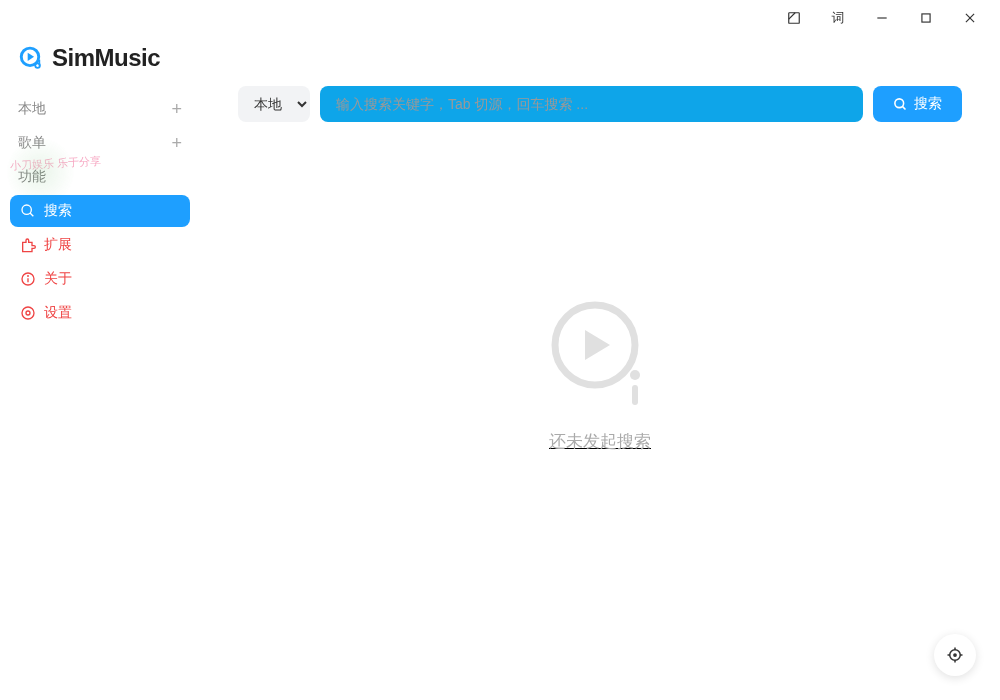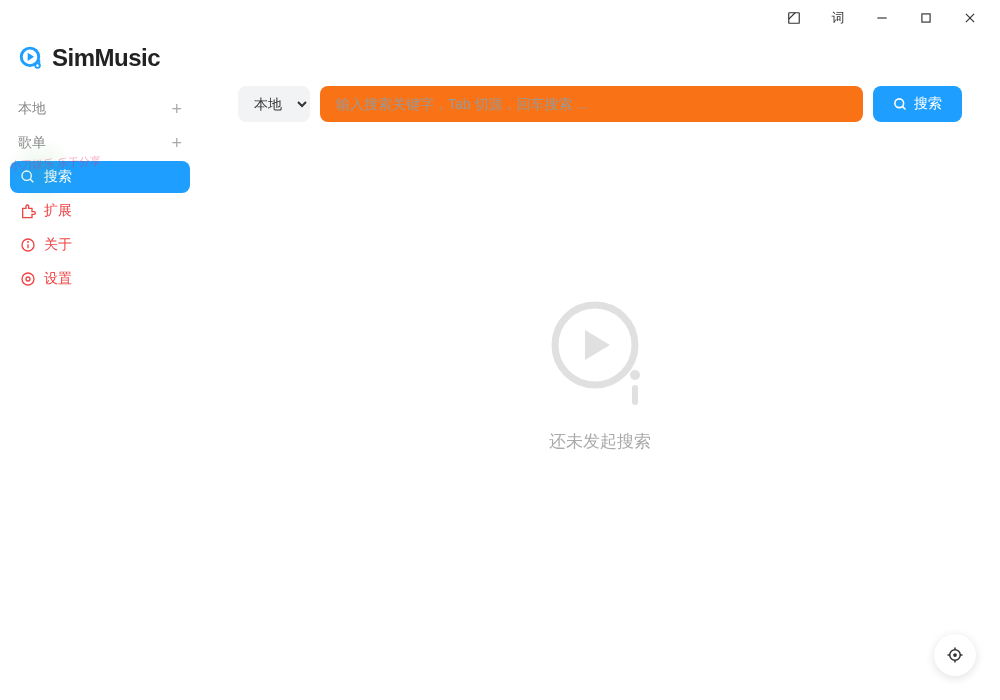--- a/index.html
+++ b/index.html
@@ -24,26 +24,26 @@
 .nav-item.active { background: #1e9fff; color: #fff; }
 .nav-item svg { width: 16px; height: 16px; flex-shrink: 0; }
 
 .watermark { position: absolute; top: 120px; left: 10px; opacity: 0.4; pointer-events: none; font-size: 11px; color: #e91e63; transform: rotate(-3deg); }
 .watermark::before { content:""; position:absolute; width:70px; height:70px; background: radial-gradient(circle, rgba(76,175,80,0.3) 0%, transparent 70%); top:-20px; left:-5px; }
 
 .main { flex: 1; display: flex; flex-direction: column; padding: 50px 38px 0; position: relative; }
 
 .search-row { display: flex; gap: 10px; align-items: stretch; }
 .source-select { background: #f2f3f5; border: none; border-radius: 8px; padding: 0 12px; height: 36px; font-size: 14px; color: #333; cursor: pointer; outline: none; }
-.search-input { flex: 1; background: #f97316; border: none; border-radius: 8px; padding: 0 16px; height: 36px; font-size: 14px; color: #333; outline: none; }
+.search-input { flex: 1; background: #0ea5e9; border: none; border-radius: 8px; padding: 0 16px; height: 36px; font-size: 14px; color: #333; outline: none; }
 .search-input::placeholder { color: #999; }
 .search-btn { background: #1e9fff; color: #fff; border: none; border-radius: 8px; padding: 0 20px; height: 36px; font-size: 14px; cursor: pointer; display: flex; align-items: center; gap: 6px; }
 .search-btn svg { width: 15px; height: 15px; }
 
-.empty-state { flex: 1; display: flex; flex-direction: column; align-items: center; justify-content: center; padding-bottom: 80px; }
+.empty-state { flex: 1; display: flex; flex-direction: column; align-items: center; justify-content: center; padding-bottom: 80px; text-decoration: underline; }
 .empty-icon { width: 120px; height: 120px; margin-bottom: 20px; }
 .empty-text { font-size: 17px; color: #aaa; }
 
 .float-btn { position: absolute; bottom: 24px; right: 24px; width: 42px; height: 42px; border-radius: 50%; background: #fff; box-shadow: 0 2px 10px rgba(0,0,0,0.12); display: flex; align-items: center; justify-content: center; cursor: pointer; }
 .float-btn svg { width: 18px; height: 18px; }
 </style>
 </head>
 <body>
 
 <div class="titlebar">
@@ -89,20 +89,23 @@
     <div class="section-header">
       <span>本地</span>
       <span class="add-btn">+</span>
     </div>
 
     <div class="section-header">
       <span>歌单</span>
       <span class="add-btn">+</span>
     </div>
 
+    <div class="section-header">
+      <span>功能</span>
+    </div>
 
     <div class="nav-item active">
       <svg viewBox="0 0 24 24" fill="none" stroke="currentColor" stroke-width="2">
           <circle cx="10" cy="10" r="7"></circle>
           <line x1="20" y1="20" x2="15" y2="15"></line>
         </svg>
       <span>搜索</span>
     </div>
     <div class="nav-item">
       <svg viewBox="0 0 24 24" fill="none" stroke="currentColor" stroke-width="2">

